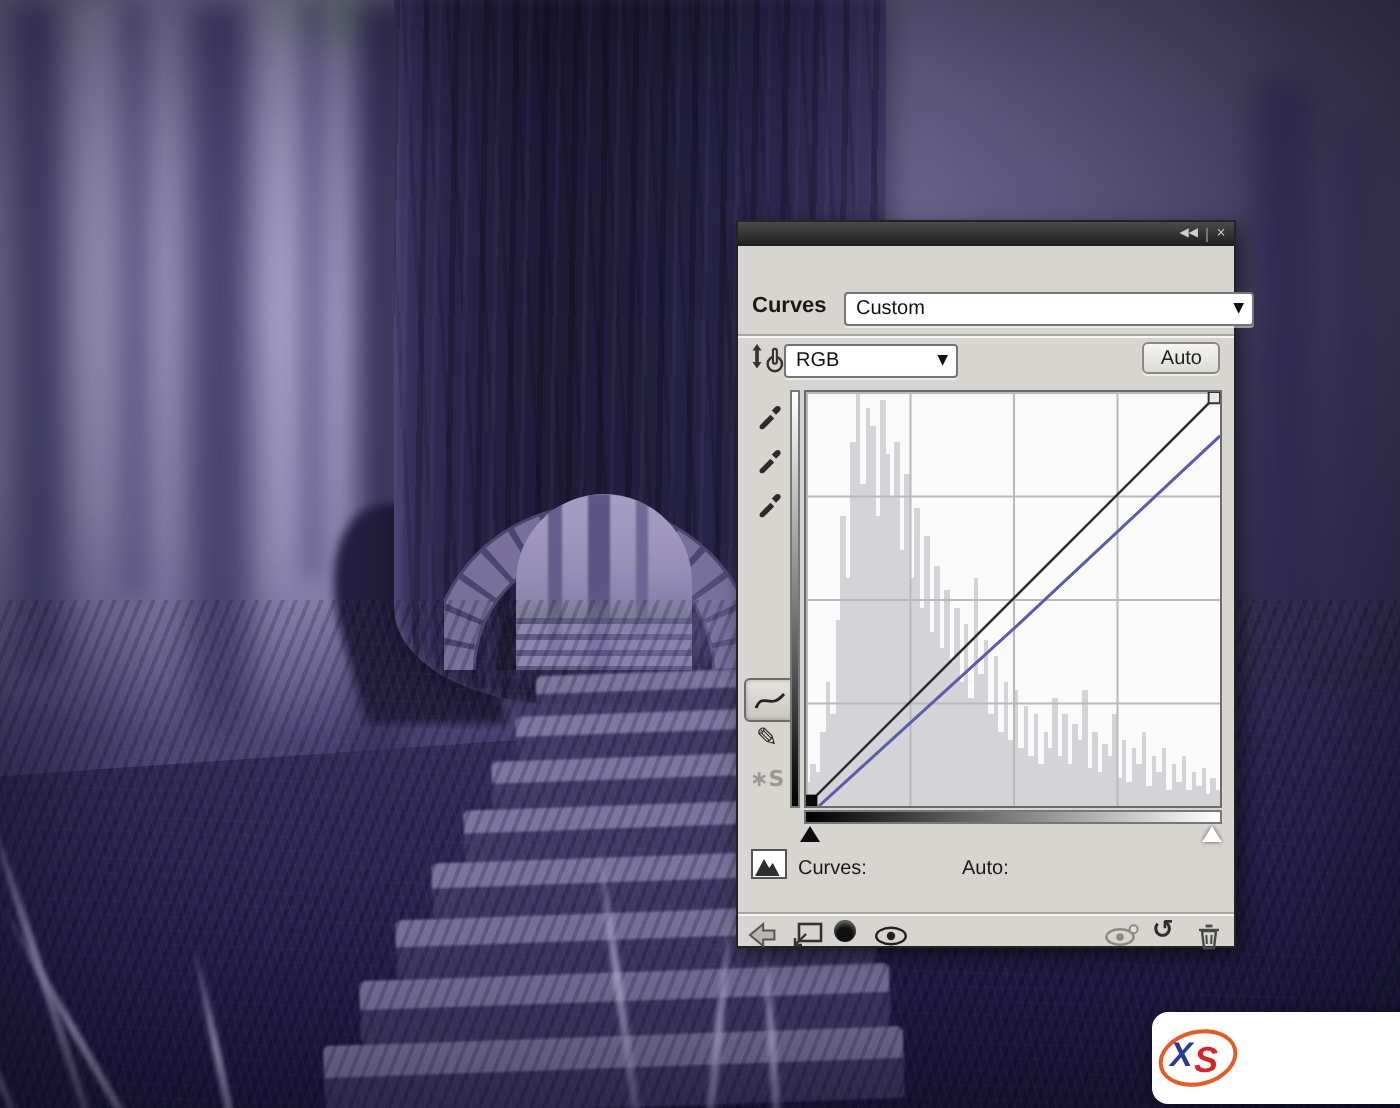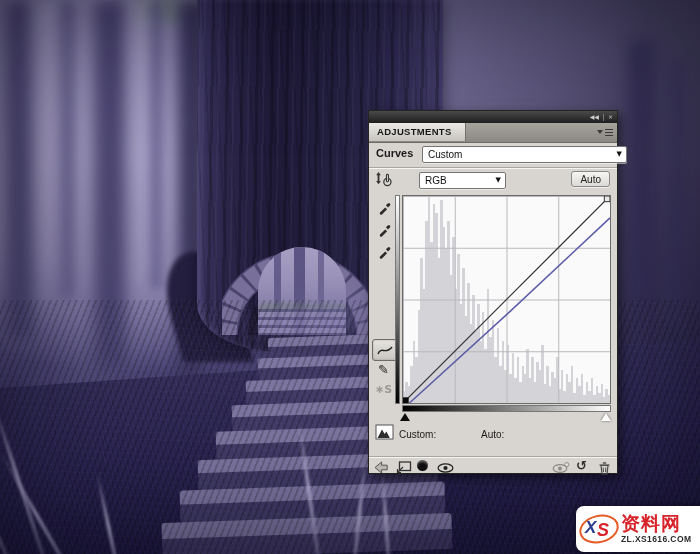--- a/index.html
+++ b/index.html
@@ -206,41 +206,34 @@
   </div>
 
   <div class="panel">
 
     <div class="p-titlebar">
       <span class="tb-icon">◀◀</span>
       <span class="tb-sep"></span>
       <span class="tb-icon">×</span>
     </div>
 
-    <div class="p-tabs">
-      <div class="tab-adjustments">ADJUSTMENTS</div>
-      <div class="panel-menu">
-        <span class="tri"></span>
-        <span class="lines"></span>
-      </div>
-    </div>
 
     <div class="lbl-bold" style="left:7px;top:36px;">Curves</div>
     <div class="ps-select" style="left:53px;top:35px;width:184px;">
       <span>Custom</span>
       <span class="arr">▼</span>
     </div>
     <div class="hline" style="top:56px;"></div>
 
     <svg class="tool-btn" style="left:5px;top:60px;" width="20" height="18" viewBox="0 0 20 18">
       <path d="M4.5 1 L6.8 4.2 H5.4 V10 h1.4 L4.5 13.2 L2.2 10 h1.4 V4.2 H2.2 Z" fill="#333"></path>
       <circle cx="13.4" cy="11" r="3.6" fill="none" stroke="#333" stroke-width="1.2"></circle>
       <rect x="12.5" y="3.4" width="1.9" height="7.4" rx=".9" fill="#eee" stroke="#333" stroke-width="1.1"></rect>
     </svg>
-    <div class="ps-select" style="left:50px;top:61px;width:66px;">
+    <div class="ps-select" style="left:23px;top:61px;width:66px;">
       <span>RGB</span>
       <span class="arr">▼</span>
     </div>
     <button class="btn-auto" style="right:7px;top:60px;">Auto</button>
 
     <svg class="tool-btn" style="left:8px;top:90px;" width="15" height="15" viewBox="0 0 15 15">
       <path d="M3 11.6 L8.2 6.4 l1.9 1.9 L5 13.4 q-1.5.6-2-.1-.5-.6 0-1.7Z" fill="#2c2c2c"></path>
       <path d="M8.9 4.3 l1.9-1.9 q1.2-.9 2.1 0 q.9.9 0 2.1 l-1.9 1.9 Z" fill="#2c2c2c"></path>
     </svg>
     <svg class="tool-btn" style="left:8px;top:112px;" width="15" height="15" viewBox="0 0 15 15">
@@ -357,21 +350,21 @@
       </svg>
     </div>
     <div class="grad-h"></div>
     <span class="tri-up tri-black"></span>
     <span class="tri-up tri-white"></span>
 
     <svg class="abs" style="left:6px;top:313px;" width="20" height="17" viewBox="0 0 20 17">
       <rect x="1" y="1" width="17" height="14" fill="#fdfdfd" stroke="#555" stroke-width="1"></rect>
       <path d="M2.5 14 L7 5.5 l2.6 4.5 1.8-2.5 3.4 6.5 Z" fill="#2e2e2e"></path>
     </svg>
-    <span class="io-label" style="left:30px;top:318px;">Custom:</span>
+    <span class="io-label" style="left:30px;top:318px;">Curves:</span>
     <span class="io-label" style="left:112px;top:318px;">Auto:</span>
 
     <div class="hline toolbar-sep"></div>
 
     <svg class="pt-icon" style="left:4px;" width="16" height="13" viewBox="0 0 16 13">
       <path d="M8.6 1 L2 6.5 l6.6 5.5 v-3.2 h5.6 v-4.6 H8.6 Z" fill="#bab7b1" stroke="#565656" stroke-width="1"></path>
     </svg>
     <svg class="pt-icon" style="left:25px;" width="19" height="14" viewBox="0 0 19 14">
       <rect x="5.5" y="1" width="11" height="8.5" fill="none" stroke="#333" stroke-width="1.3"></rect>
       <path d="M9 6 L3.5 11.5 M3.5 8 v3.5 h3.5" fill="none" stroke="#333" stroke-width="1.2"></path>
@@ -395,19 +388,15 @@
       <line x1="7.8" y1="6.5" x2="7.6" y2="11" stroke="#4a4a4a" stroke-width="1"></line>
     </svg>
   </div>
 
   <div class="watermark">
     <div class="wm-logo">
       <span class="wm-oval"></span>
       <span class="wm-x">X</span>
       <span class="wm-s">S</span>
     </div>
-    <div class="wm-text">
-      <span class="wm-cn">资料网</span>
-      <span class="wm-url">ZL.XS1616.COM</span>
-    </div>
   </div>
 
 </div>
 
 </body></html>

